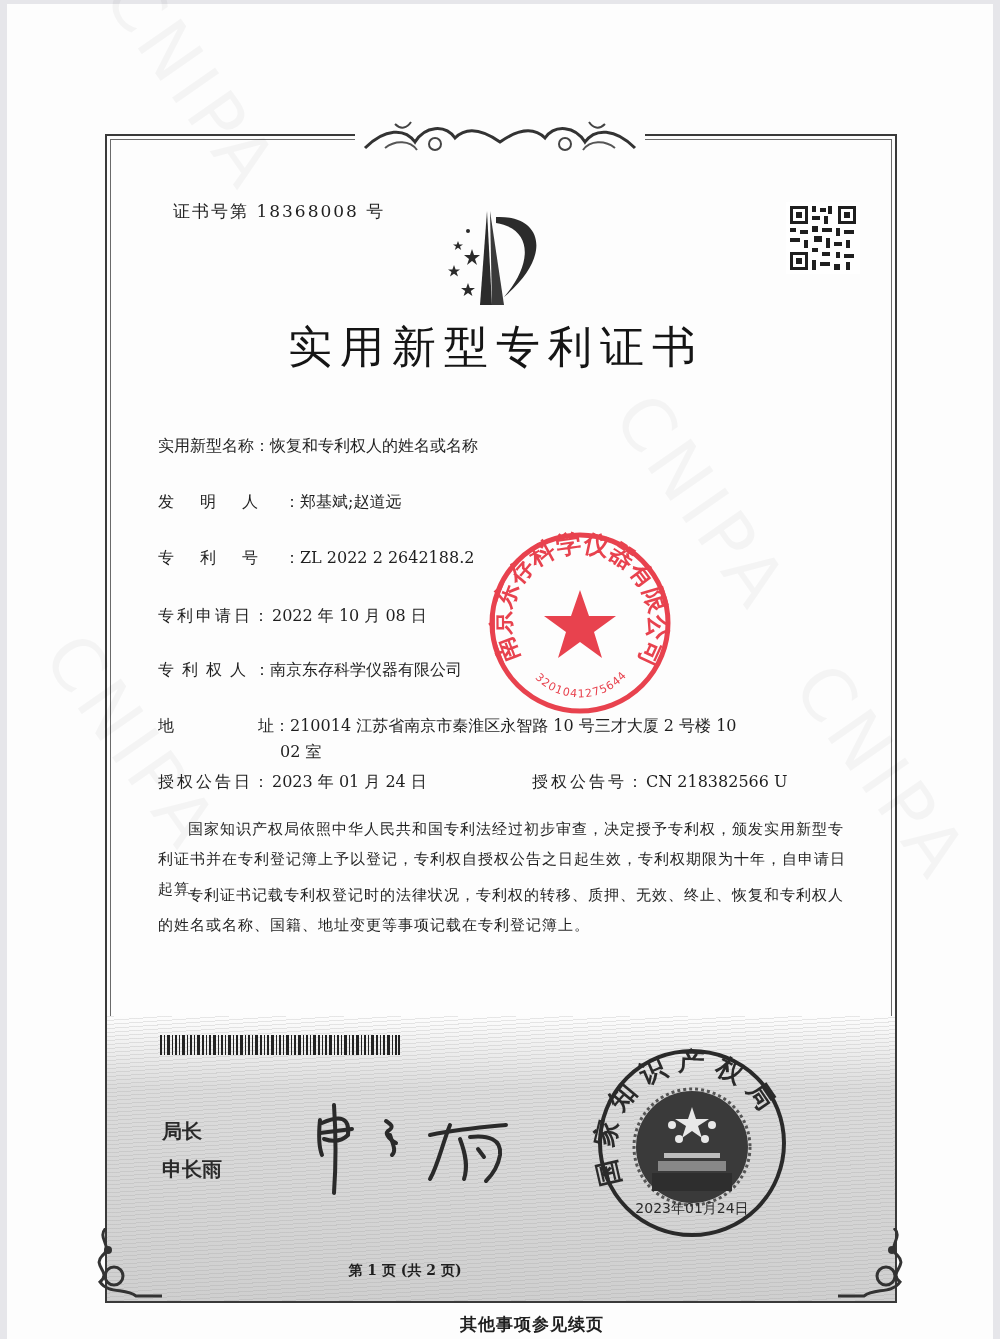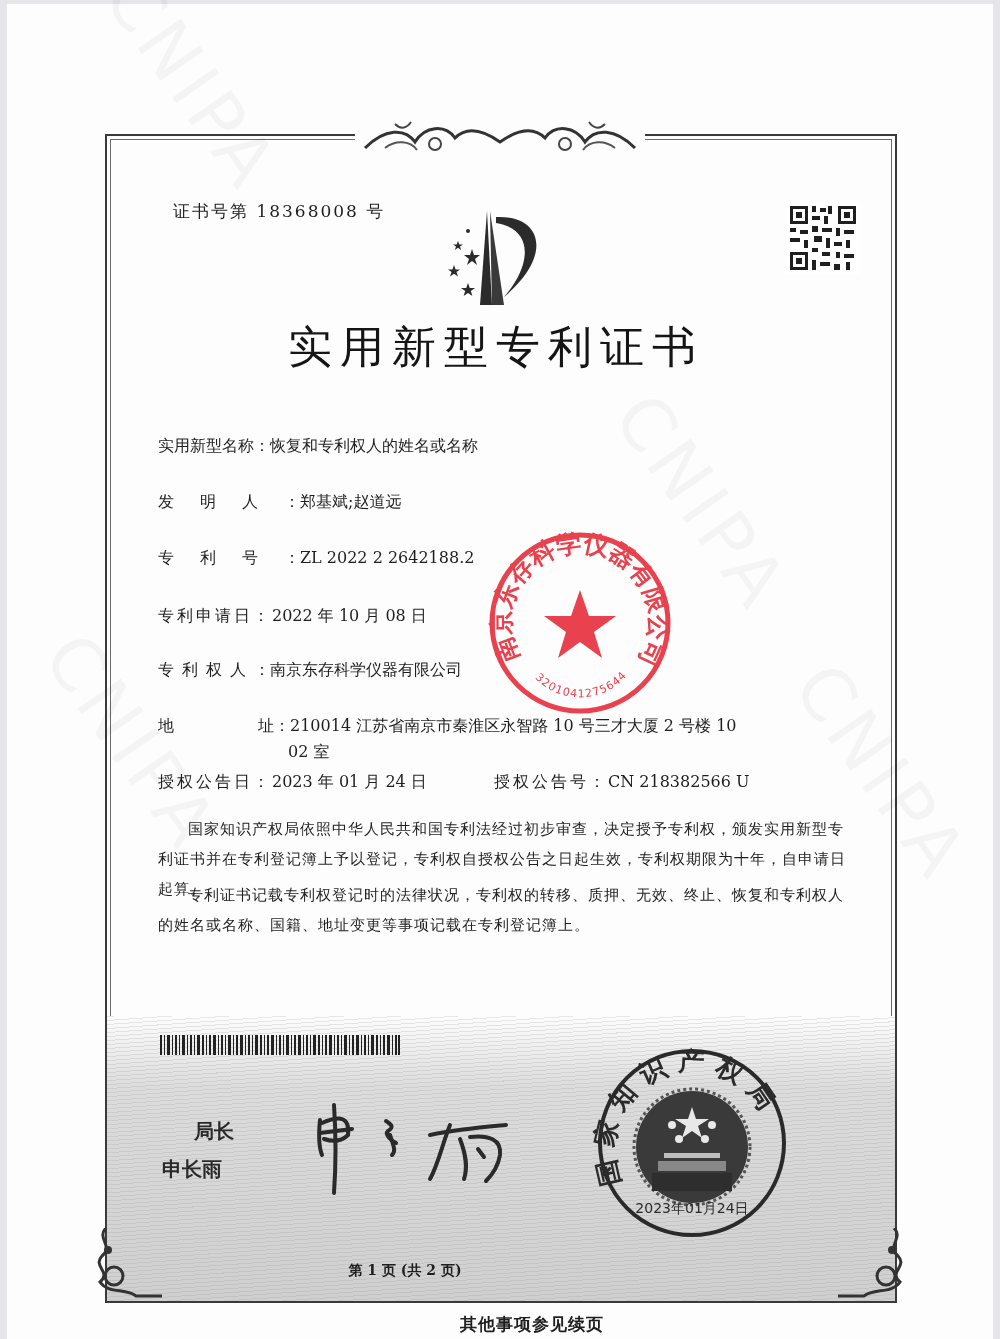--- a/index.html
+++ b/index.html
@@ -45,21 +45,21 @@
   .row { position:absolute; left:158px; font-size:16px; white-space:nowrap; }
   .row .lbl { display:inline-block; }
   .spread { letter-spacing:26px; }
   .spread2 { letter-spacing:8px; }
   .para {
     position:absolute; left:158px; width:700px; font-size:15px; line-height:30px;
     text-indent:30px; letter-spacing:1px;
   }
   .seal-red { position:absolute; left:485px; top:528px; width:190px; height:190px; }
   .barcode { position:absolute; left:160px; top:1035px; width:240px; height:20px; }
-  .director-title { position:absolute; left:162px; top:1118px; font-size:20px; font-family:"DejaVu Sans", sans-serif; font-weight:bold; color:#2a2a2a;margin-left:32px; }
+  .director-title { position:absolute; left:162px; top:1118px; font-size:20px; font-family:"DejaVu Sans", sans-serif; font-weight:bold; color:#2a2a2a; }
   .director-name { position:absolute; left:162px; top:1156px; font-size:20px; font-family:Liberation Sans, sans-serif; font-weight:bold; color:#2a2a2a; }
   .signature { position:absolute; left:310px; top:1095px; width:210px; height:100px; }
   .seal-gov { position:absolute; left:592px; top:1043px; width:200px; height:200px; }
   .page-no { position:absolute; left:0; width:810px; top:1262px; text-align:center; font-size:14px; font-weight:bold; }
   .footer-note { position:absolute; left:0; width:1000px; top:1313px; text-align:center; font-size:17px; font-weight:bold; letter-spacing:1px;margin-left:32px; }
 </style>
 </head>
 <body>
 
 <div class="page"></div>
@@ -165,27 +165,27 @@
 </div>
 <div class="row" style="top:606px">
   <span class="lbl" style="letter-spacing:3px">专利申请日：</span><span>2022 年 10 月 08 日</span>
 </div>
 <div class="row" style="top:660px">
   <span class="lbl spread2">专利权人：</span><span style="margin-left:-8px">南京东存科学仪器有限公司</span>
 </div>
 <div class="row" style="top:716px">
   <span class="lbl" style="width:100px">地</span><span>址：</span><span>210014 江苏省南京市秦淮区永智路 10 号三才大厦 2 号楼 10</span>
 </div>
-<div class="row" style="top:742px;left:288px">
+<div class="row" style="top:742px;left:280px">
   <span>02 室</span>
 </div>
 <div class="row" style="top:772px">
   <span class="lbl" style="letter-spacing:3px">授权公告日：</span><span>2023 年 01 月 24 日</span>
 </div>
-<div class="row" style="top:772px;left:494px">
+<div class="row" style="top:772px;left:532px">
   <span class="lbl" style="letter-spacing:3px">授权公告号：</span><span>CN 218382566 U</span>
 </div>
 
 <div class="para" style="top:814px">国家知识产权局依照中华人民共和国专利法经过初步审查，决定授予专利权，颁发实用新型专利证书并在专利登记簿上予以登记，专利权自授权公告之日起生效，专利权期限为十年，自申请日起算。</div>
 <div class="para" style="top:880px">专利证书记载专利权登记时的法律状况，专利权的转移、质押、无效、终止、恢复和专利权人的姓名或名称、国籍、地址变更等事项记载在专利登记簿上。</div>
 
 <svg class="seal-red" viewBox="0 0 190 190">
   <defs>
     <path id="sealArc" d="M35 130 A70 70 0 1 1 155 130"></path>
     <path id="sealCode" d="M50 150 A62 62 0 0 0 140 150"></path>

